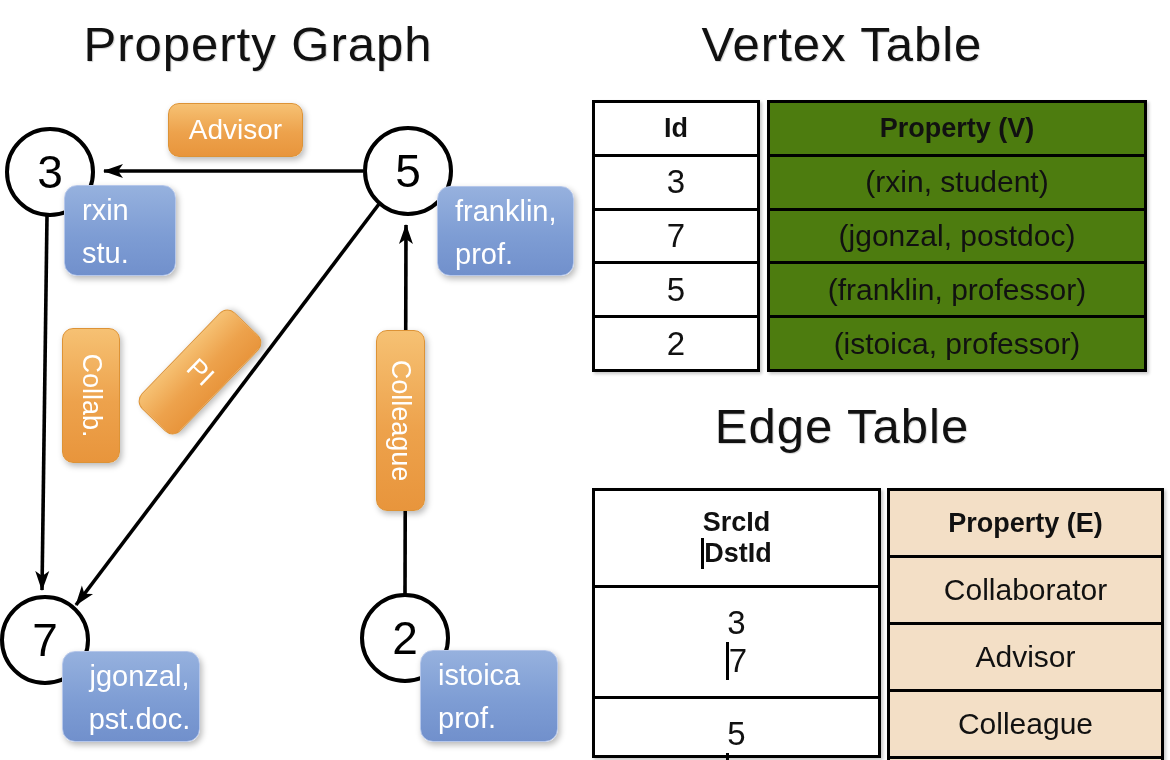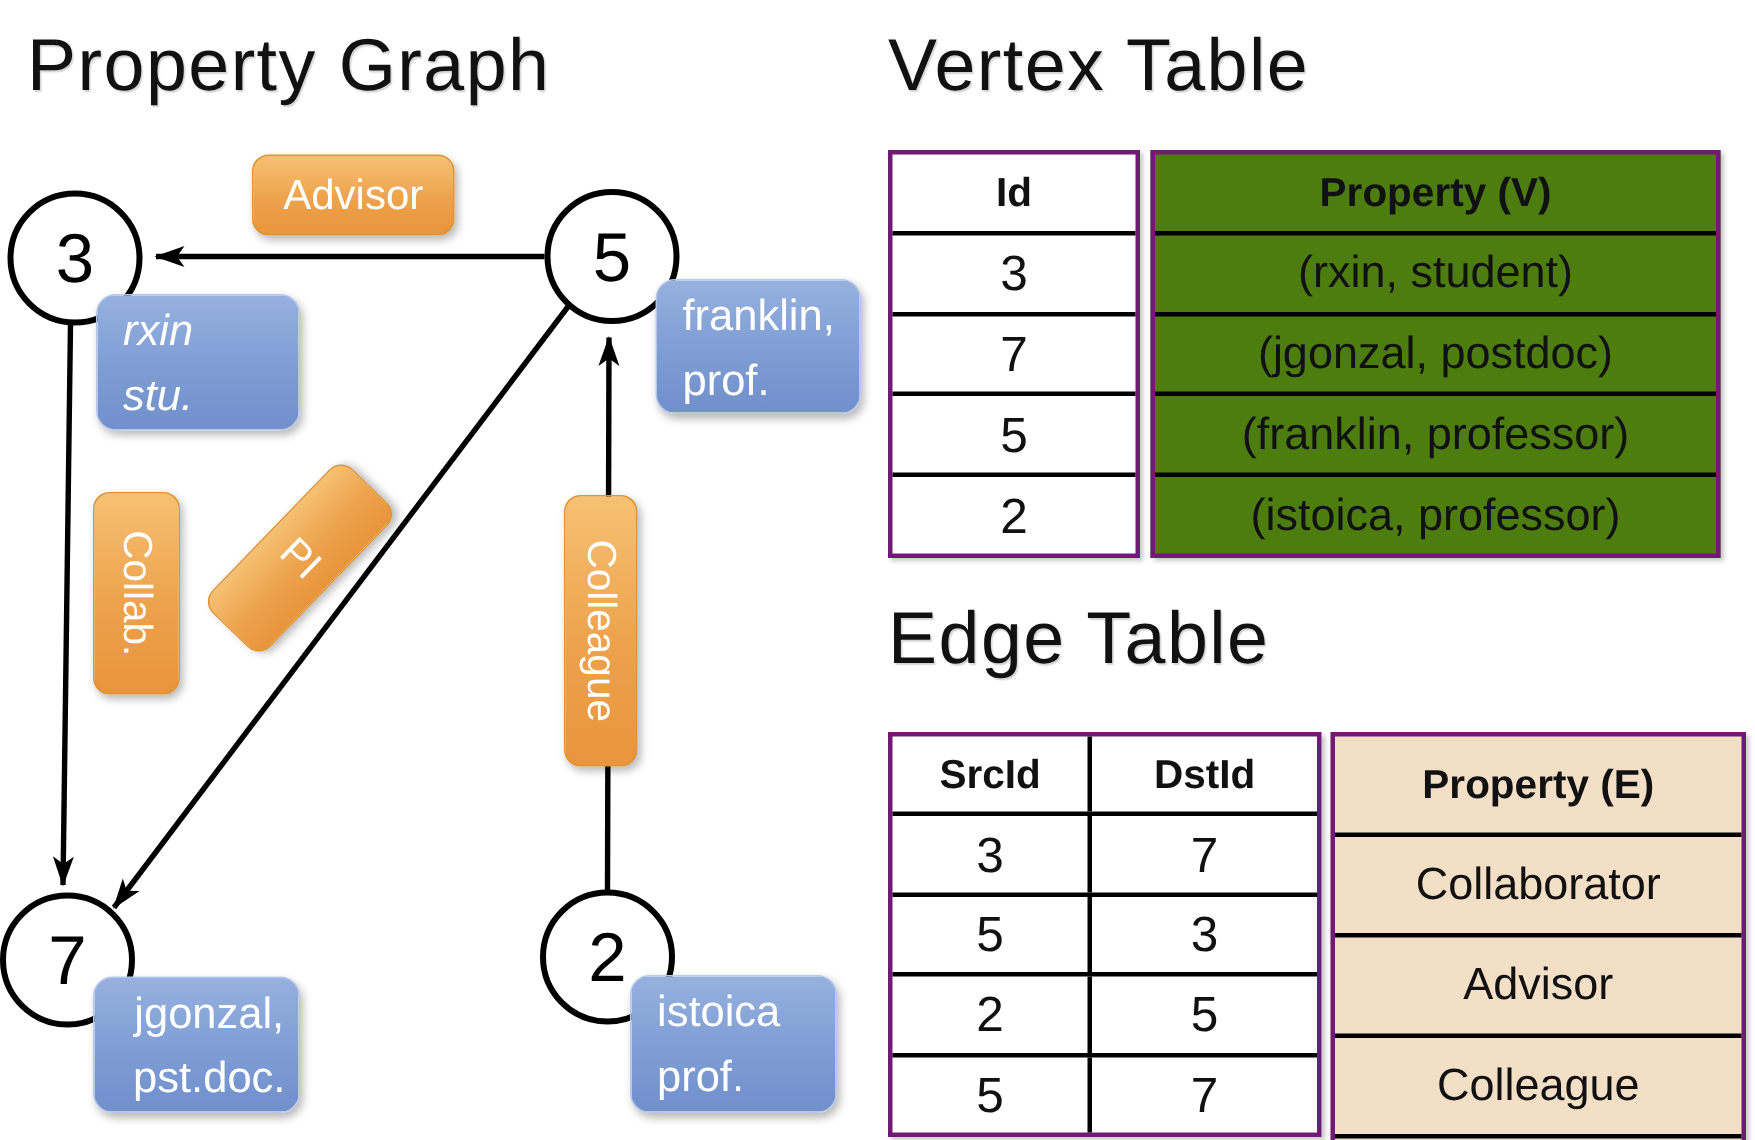--- a/index.html
+++ b/index.html
@@ -2,21 +2,21 @@
 <html><head>
 <meta charset="utf-8">
 <style>
   html,body{margin:0;padding:0;background:#fff;}
   .stage{
     position:relative;width:1170px;height:760px;overflow:hidden;background:#fff;
     font-family:"Liberation Sans",sans-serif;color:#000;
   }
   .title{
     position:absolute;font-size:49px;font-weight:300;letter-spacing:1px;
-    text-align:left;color:#111;text-shadow:1px 1px 1px rgba(0,0,0,.18);
+    text-align:center;color:#111;text-shadow:1px 1px 1px rgba(0,0,0,.18);
     white-space:nowrap;
   }
   #title-graph{left:18px;top:16px;width:480px;}
   #title-vertex{left:592px;top:16px;width:500px;}
   #title-edge{left:592px;top:398px;width:500px;}
 
   svg.edges{position:absolute;left:0;top:0;}
 
   .node{
     position:absolute;width:90px;height:90px;box-sizing:border-box;
@@ -29,54 +29,54 @@
   #node-7{left:0px;top:595px;}
   #node-2{left:360px;top:593px;}
 
   .prop-box{
     position:absolute;box-sizing:border-box;border-radius:13px;
     background:linear-gradient(180deg,#96b1de 0%,#7e9dd4 55%,#7190cc 100%);
     border:1px solid #b6c7ea;color:#fff;
     font-size:29px;line-height:43px;padding:3px 0 0 17px;
     box-shadow:2px 3px 6px rgba(0,0,0,.28);
   }
-  #prop-rxin{left:64px;top:196px;width:136px;height:91px;font-style:italic;}
+  #prop-rxin{left:64px;top:185px;width:112px;height:91px;}
   #prop-franklin{left:437px;top:186px;width:137px;height:90px;}
   #prop-jgonzal{left:62px;top:651px;width:138px;height:91px;text-align:center;}
   #prop-istoica{left:420px;top:650px;width:138px;height:92px;}
 
   .edge-label{
     position:absolute;box-sizing:border-box;border-radius:11px;
     background:linear-gradient(180deg,#f6c173 0%,#eda24c 55%,#e8953c 100%);
     border:1px solid #dd9336;color:#fff;
     display:flex;align-items:center;justify-content:center;
     font-size:28px;box-shadow:2px 3px 6px rgba(0,0,0,.28);
   }
   #label-advisor{left:168px;top:103px;width:135px;height:54px;}
   #label-collab{left:62px;top:328px;width:58px;height:135px;}
   #label-colleague{left:376px;top:330px;width:49px;height:181px;}
   #label-pi{left:133px;top:345px;width:134px;height:54px;transform:rotate(-46deg);}
   .rot90{transform:rotate(90deg);white-space:nowrap;font-size:27px;}
 
   .tbl-box{
-    position:absolute;box-sizing:border-box;border:3px solid #701a75;background:#fff;
+    position:absolute;box-sizing:border-box;border:3px solid #000000;background:#fff;
     display:flex;flex-direction:column;box-shadow:2px 2px 3px rgba(0,0,0,.22);
   }
   #vertex-id-box{left:592px;top:100px;width:168px;height:272px;}
   #vertex-prop-box{left:767px;top:100px;width:380px;height:272px;background:#4d7c0f;}
   #edge-ids-box{left:592px;top:488px;width:289px;height:270px;}
   #edge-prop-box{left:887px;top:488px;width:277px;height:338px;background:#f3dfc6;}
 
   .tbl-row{
     flex:1;display:flex;align-items:center;justify-content:center;
     border-top:3px solid #000;font-size:33px;color:#111;
   }
   .tbl-row:first-child{border-top:none;}
   .tbl-row.hdr{font-weight:bold;font-size:27px;}
-  .two-col{justify-content:stretch;padding:0;}
+  .two-col{justify-content:stretch;padding:16px;flex-direction:column;}
   .two-col .cell{flex:0 0 46%;display:flex;align-items:center;justify-content:center;height:100%;}
   .two-col .cell.right{flex:1;border-left:3px solid #000;}
   .prop-cell{font-size:30px;}
 </style>
 </head>
 <body>
 
 <div class="stage">
 
   <div class="title" id="title-graph">Property Graph</div>

